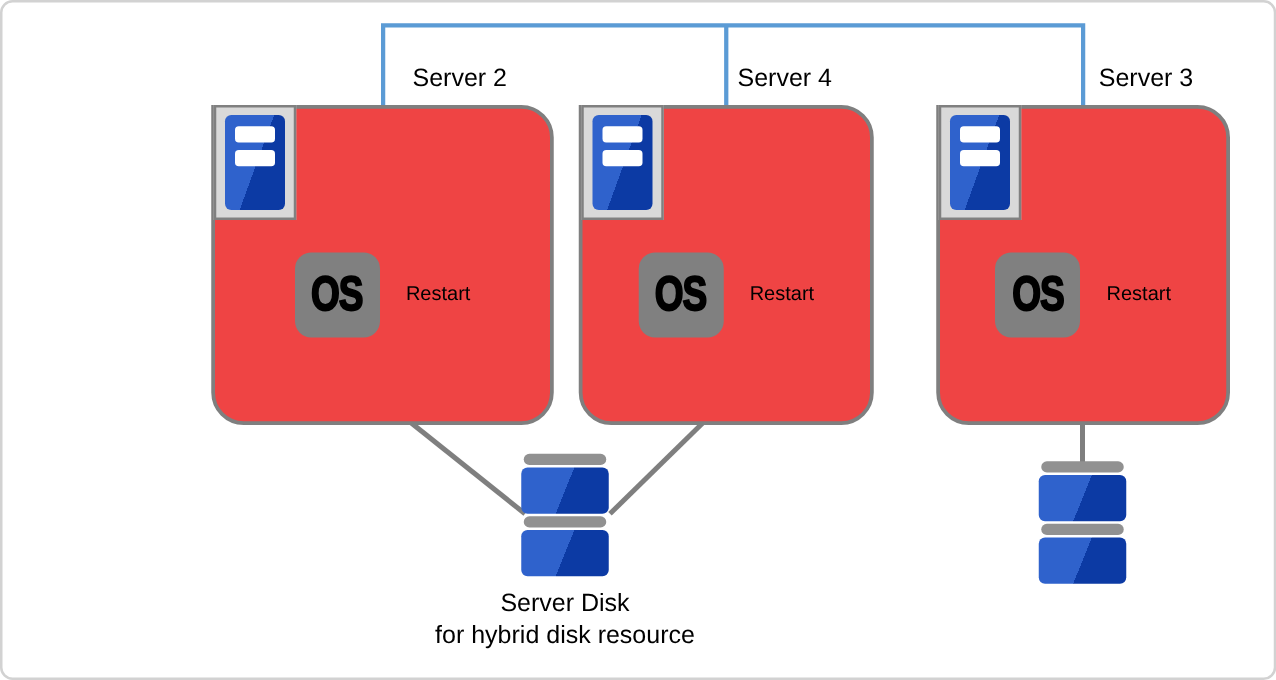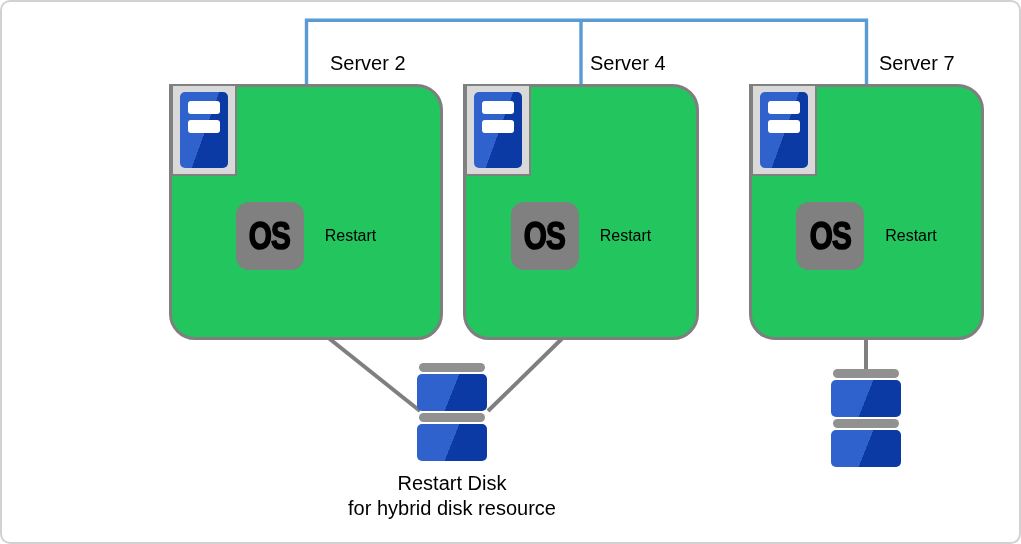--- a/index.html
+++ b/index.html
@@ -11,21 +11,21 @@
   svg.wires{position:absolute;left:0;top:0;z-index:0;}
   .net{fill:none;stroke:var(--network-blue,#5b9bd5);stroke-width:3.4;}
   .link{fill:none;stroke:var(--border-gray,#7f7f7f);stroke-width:4;}
 
   .server-label{
     position:absolute;top:50px;font-size:20px;color:var(--text-black,#000);
     white-space:nowrap;z-index:2;
   }
   .server-box{
     position:absolute;top:82px;height:256px;box-sizing:border-box;
-    background:#22c55e;border:3px solid var(--border-gray,#7f7f7f);
+    background:#ef4444;border:3px solid var(--border-gray,#7f7f7f);
     border-radius:0 26px 26px 26px;z-index:1;
   }
   .icon-frame{
     position:absolute;left:-1px;top:-3px;width:66px;height:92px;box-sizing:border-box;
     background:var(--icon-frame-gray,#d9d9d9);border:2px solid var(--os-gray,#808080);
     padding:6px 7px;
   }
   .icon-body{
     width:100%;height:100%;box-sizing:border-box;border-radius:5px;
     background:linear-gradient(110deg,var(--blue-light,#2f62cc) 52%,var(--blue-dark,#0c3aa4) 52%);
@@ -70,21 +70,21 @@
   <svg class="wires" width="1021" height="544" viewBox="0 0 1021 544">
     <path class="net" d="M 304.5 82 L 304.5 18.2 L 864.5 18.2 L 864.5 82"></path>
     <path class="net" d="M 579 18.2 L 579 82"></path>
     <path class="link" d="M 304 318 L 418 409"></path>
     <path class="link" d="M 579 318 L 486 409"></path>
     <path class="link" d="M 864 318 L 864 368"></path>
   </svg>
 
   <div class="server-label" style="left:328px">Server 2</div>
   <div class="server-label" style="left:588px">Server 4</div>
-  <div class="server-label" style="left:877px">Server 7</div>
+  <div class="server-label" style="left:877px">Server 3</div>
 
   <div class="server-box" style="left:167px;width:274px">
     <div class="icon-frame">
       <div class="icon-body">
         <div class="icon-bar"></div>
         <div class="icon-bar"></div>
       </div>
     </div>
     <div class="os-row">
       <div class="os-chip">
@@ -124,21 +124,21 @@
     </div>
   </div>
 
   <div class="disk" style="left:415px;top:361px">
     <div class="disk-bar"></div>
     <div class="disk-platter"></div>
     <div class="disk-bar"></div>
     <div class="disk-platter"></div>
   </div>
   <div class="disk-label" style="left:310px;width:280px">
-    <div>Restart Disk</div>
+    <div>Server Disk</div>
     <div>for hybrid disk resource</div>
   </div>
 
   <div class="disk" style="left:829px;top:367px">
     <div class="disk-bar"></div>
     <div class="disk-platter"></div>
     <div class="disk-bar"></div>
     <div class="disk-platter"></div>
   </div>
   <div class="disk-label" style="left:744px;width:240px">

